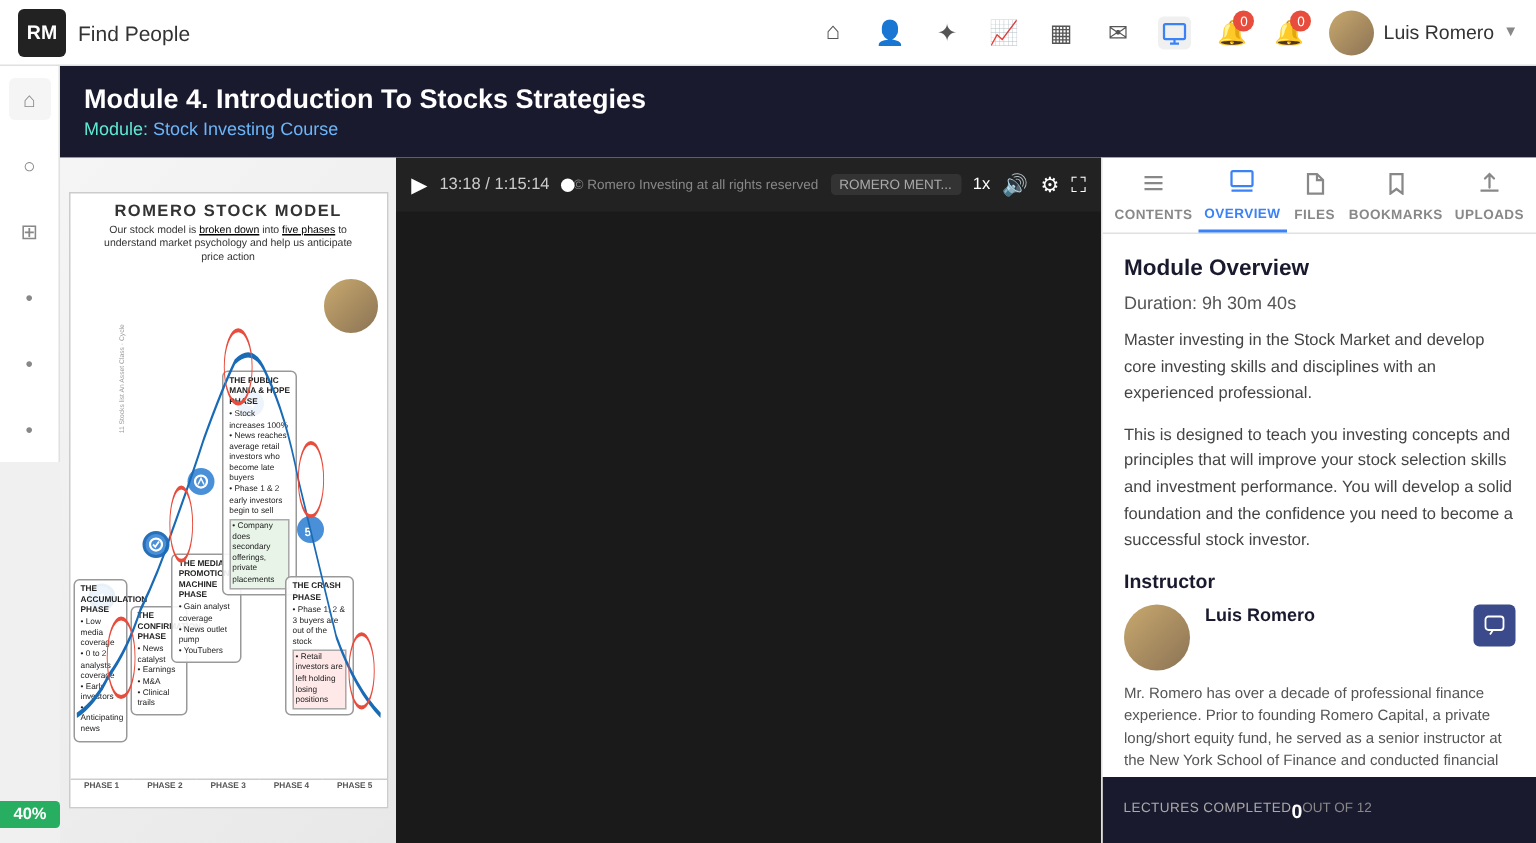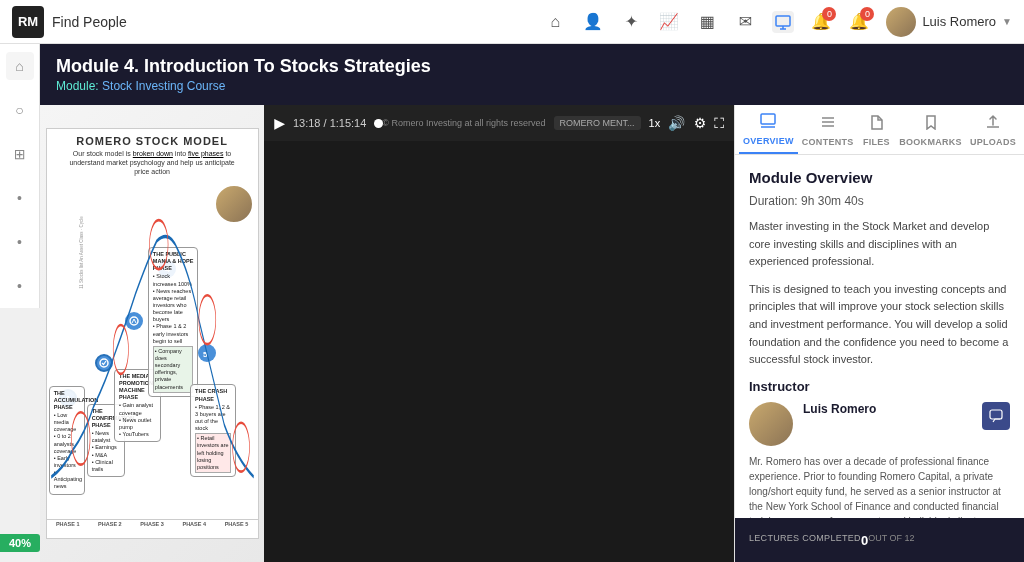--- a/index.html
+++ b/index.html
@@ -344,38 +344,38 @@
           <div class="ctrl-btn" style="font-size:11px">1x</div>
           <div class="ctrl-btn">🔊</div>
           <div class="ctrl-btn">⚙</div>
           <div class="ctrl-btn">⛶</div>
         </div>
       </div>
 
       <div class="right-panel">
 
         <div class="right-tabs">
-          <div class="right-tab active">
-            <span class="right-tab-icon">
-              <svg width="16" height="16" viewBox="0 0 16 16">
-                  <rect x="1" y="1" width="14" height="10" rx="1" stroke="#3b82f6" stroke-width="1.5" fill="none"></rect>
-                  <path d="M1 14h14" stroke="#3b82f6" stroke-width="1.5"></path>
-                </svg>
-            </span>
-            <span class="right-tab-label">OVERVIEW</span>
-          </div>
           <div class="right-tab">
             <span class="right-tab-icon">
               <svg width="16" height="16" viewBox="0 0 16 16">
                   <line x1="2" y1="4" x2="14" y2="4" stroke="#888" stroke-width="1.5"></line>
                   <line x1="2" y1="8" x2="14" y2="8" stroke="#888" stroke-width="1.5"></line>
                   <line x1="2" y1="12" x2="14" y2="12" stroke="#888" stroke-width="1.5"></line>
                 </svg>
             </span>
             <span class="right-tab-label">CONTENTS</span>
+          </div>
+          <div class="right-tab active">
+            <span class="right-tab-icon">
+              <svg width="16" height="16" viewBox="0 0 16 16">
+                  <rect x="1" y="1" width="14" height="10" rx="1" stroke="#3b82f6" stroke-width="1.5" fill="none"></rect>
+                  <path d="M1 14h14" stroke="#3b82f6" stroke-width="1.5"></path>
+                </svg>
+            </span>
+            <span class="right-tab-label">OVERVIEW</span>
           </div>
           <div class="right-tab">
             <span class="right-tab-icon">
               <svg width="16" height="16" viewBox="0 0 16 16">
                   <path d="M4 2h6l4 4v9H4V2z" stroke="#888" stroke-width="1.5" fill="none"></path>
                   <path d="M10 2v4h4" stroke="#888" stroke-width="1.5" fill="none"></path>
                 </svg>
             </span>
             <span class="right-tab-label">FILES</span>
           </div>

